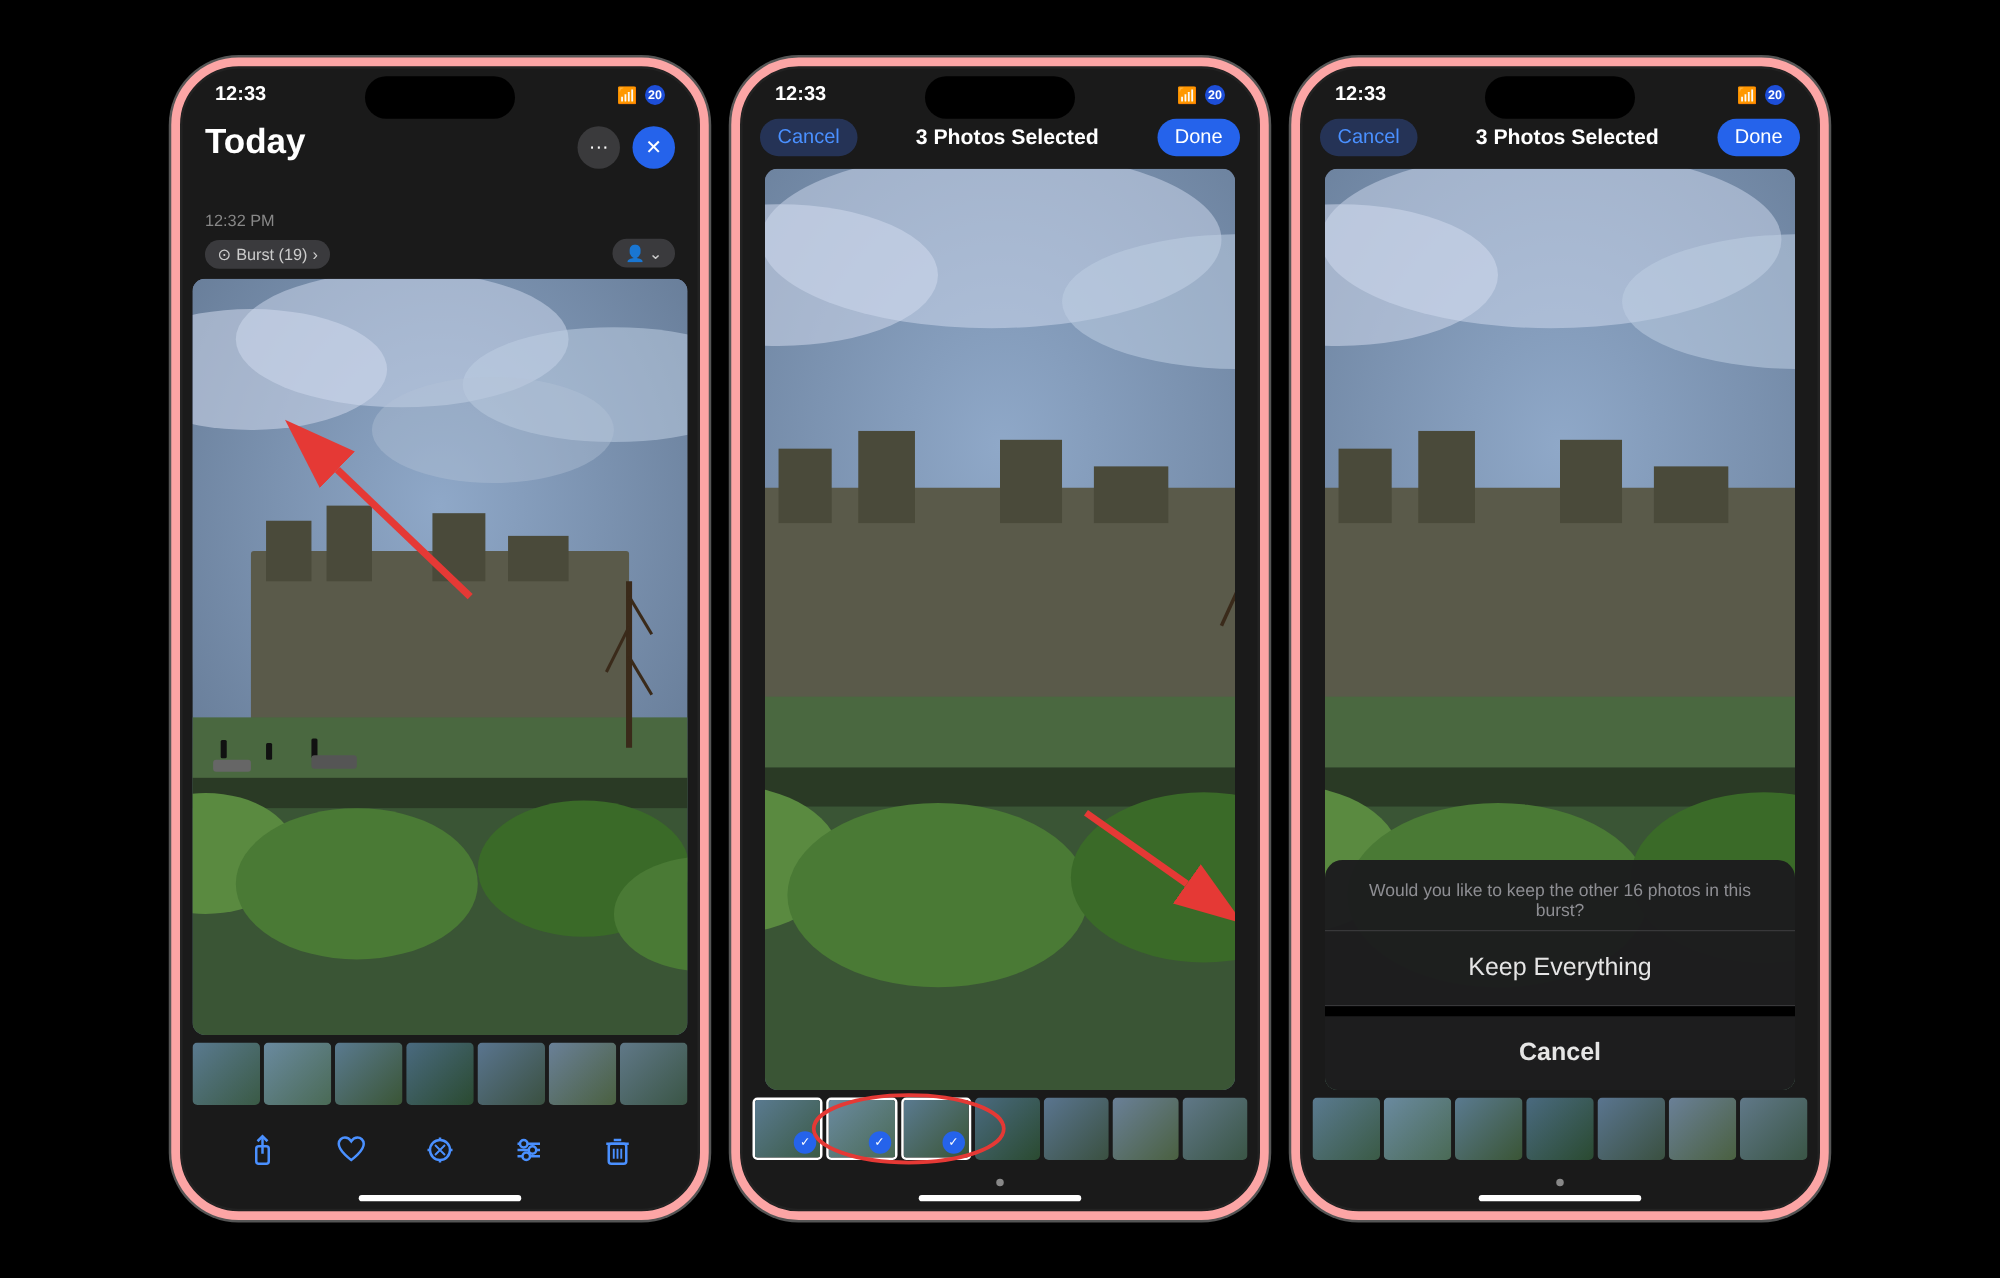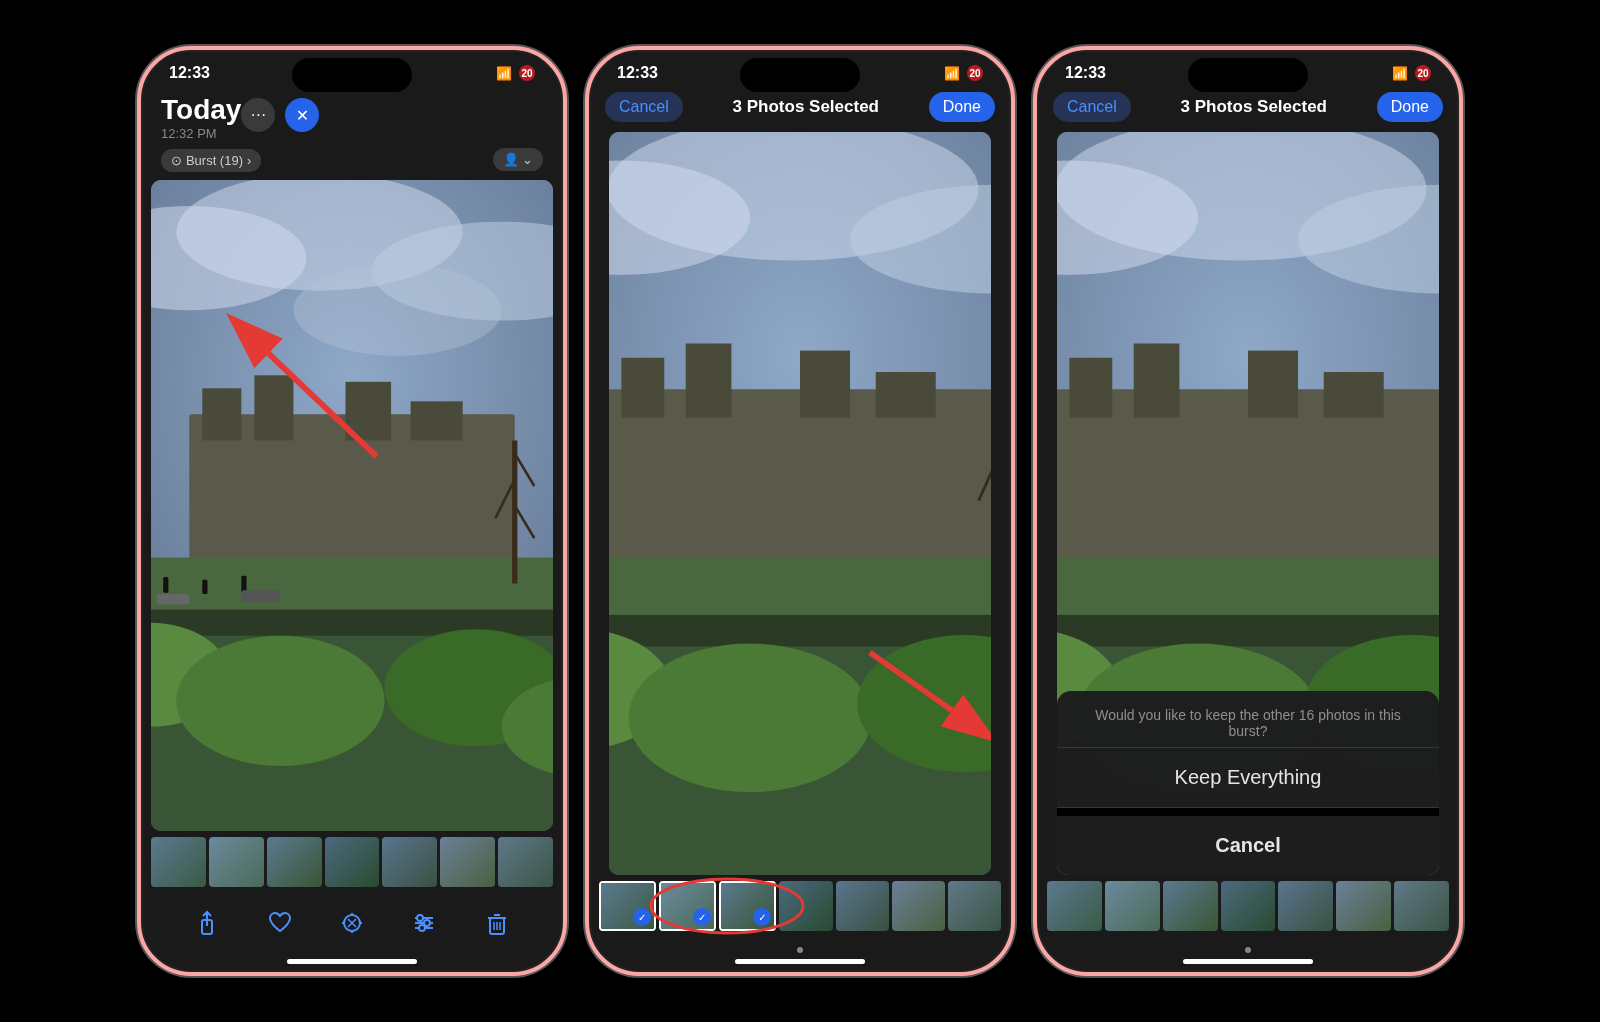--- a/index.html
+++ b/index.html
@@ -14,21 +14,21 @@
       font-family: -apple-system, BlinkMacSystemFont, 'SF Pro Display', 'Helvetica Neue', sans-serif;
       overflow: hidden;
     }
 
     
     .phone {
       width: 430px;
       height: 930px;
       background: #1a1a1a;
       border-radius: 54px;
-      border: 4px solid #fca5a5;
+      border: 7px solid #fca5a5;
       position: relative;
       overflow: hidden;
       display: flex;
       flex-direction: column;
       box-shadow: 0 0 0 2px #555, inset 0 0 0 2px #222;
     }
 
     
     .status-bar {
       display: flex;
@@ -52,21 +52,21 @@
       position: absolute;
       top: 8px;
       left: 50%;
       transform: translateX(-50%);
       width: 120px;
       height: 34px;
       background: #000;
       border-radius: 20px;
     }
     .badge-red {
-      background: #b91c1c;
+      background: #1d4ed8;
       color: #fff;
       border-radius: 50%;
       width: 16px;
       height: 16px;
       display: inline-flex;
       align-items: center;
       justify-content: center;
       font-size: 10px;
       font-weight: 700;
     }
@@ -77,25 +77,28 @@
       flex-shrink: 0;
     }
     .today-title {
       font-size: 28px;
       font-weight: 700;
       color: #fff;
     }
     .today-subtitle {
       font-size: 13px;
       color: #888;
+      margin-top: 40px;
     }
     .header-row {
       display: flex;
+      justify-content: space-between;
       align-items: flex-start;
       margin-bottom: 6px;
+      gap: 37px;
     }
     .header-btns {
       display: flex;
       gap: 10px;
       margin-top: 4px;
     }
     .circle-btn {
       width: 34px;
       height: 34px;
       border-radius: 50%;

